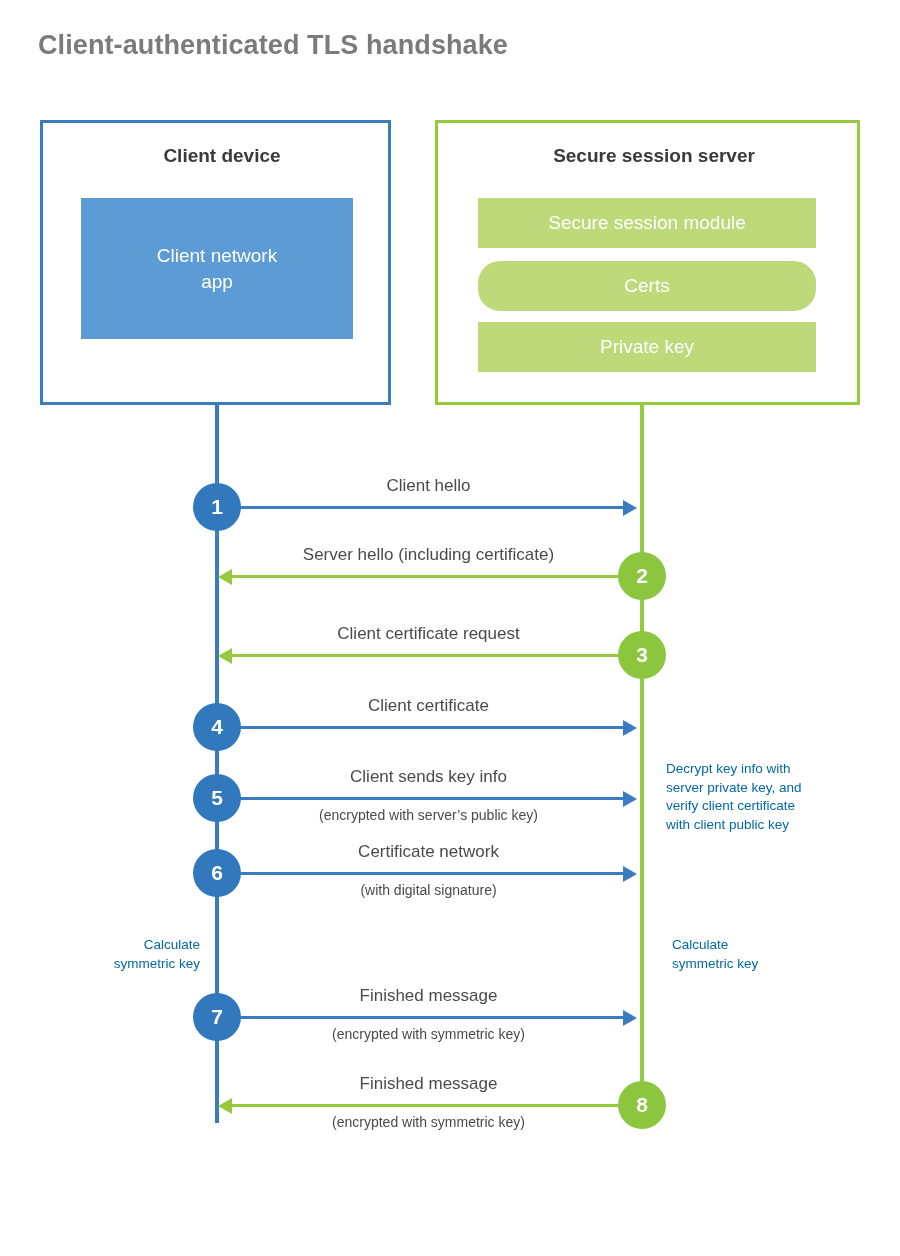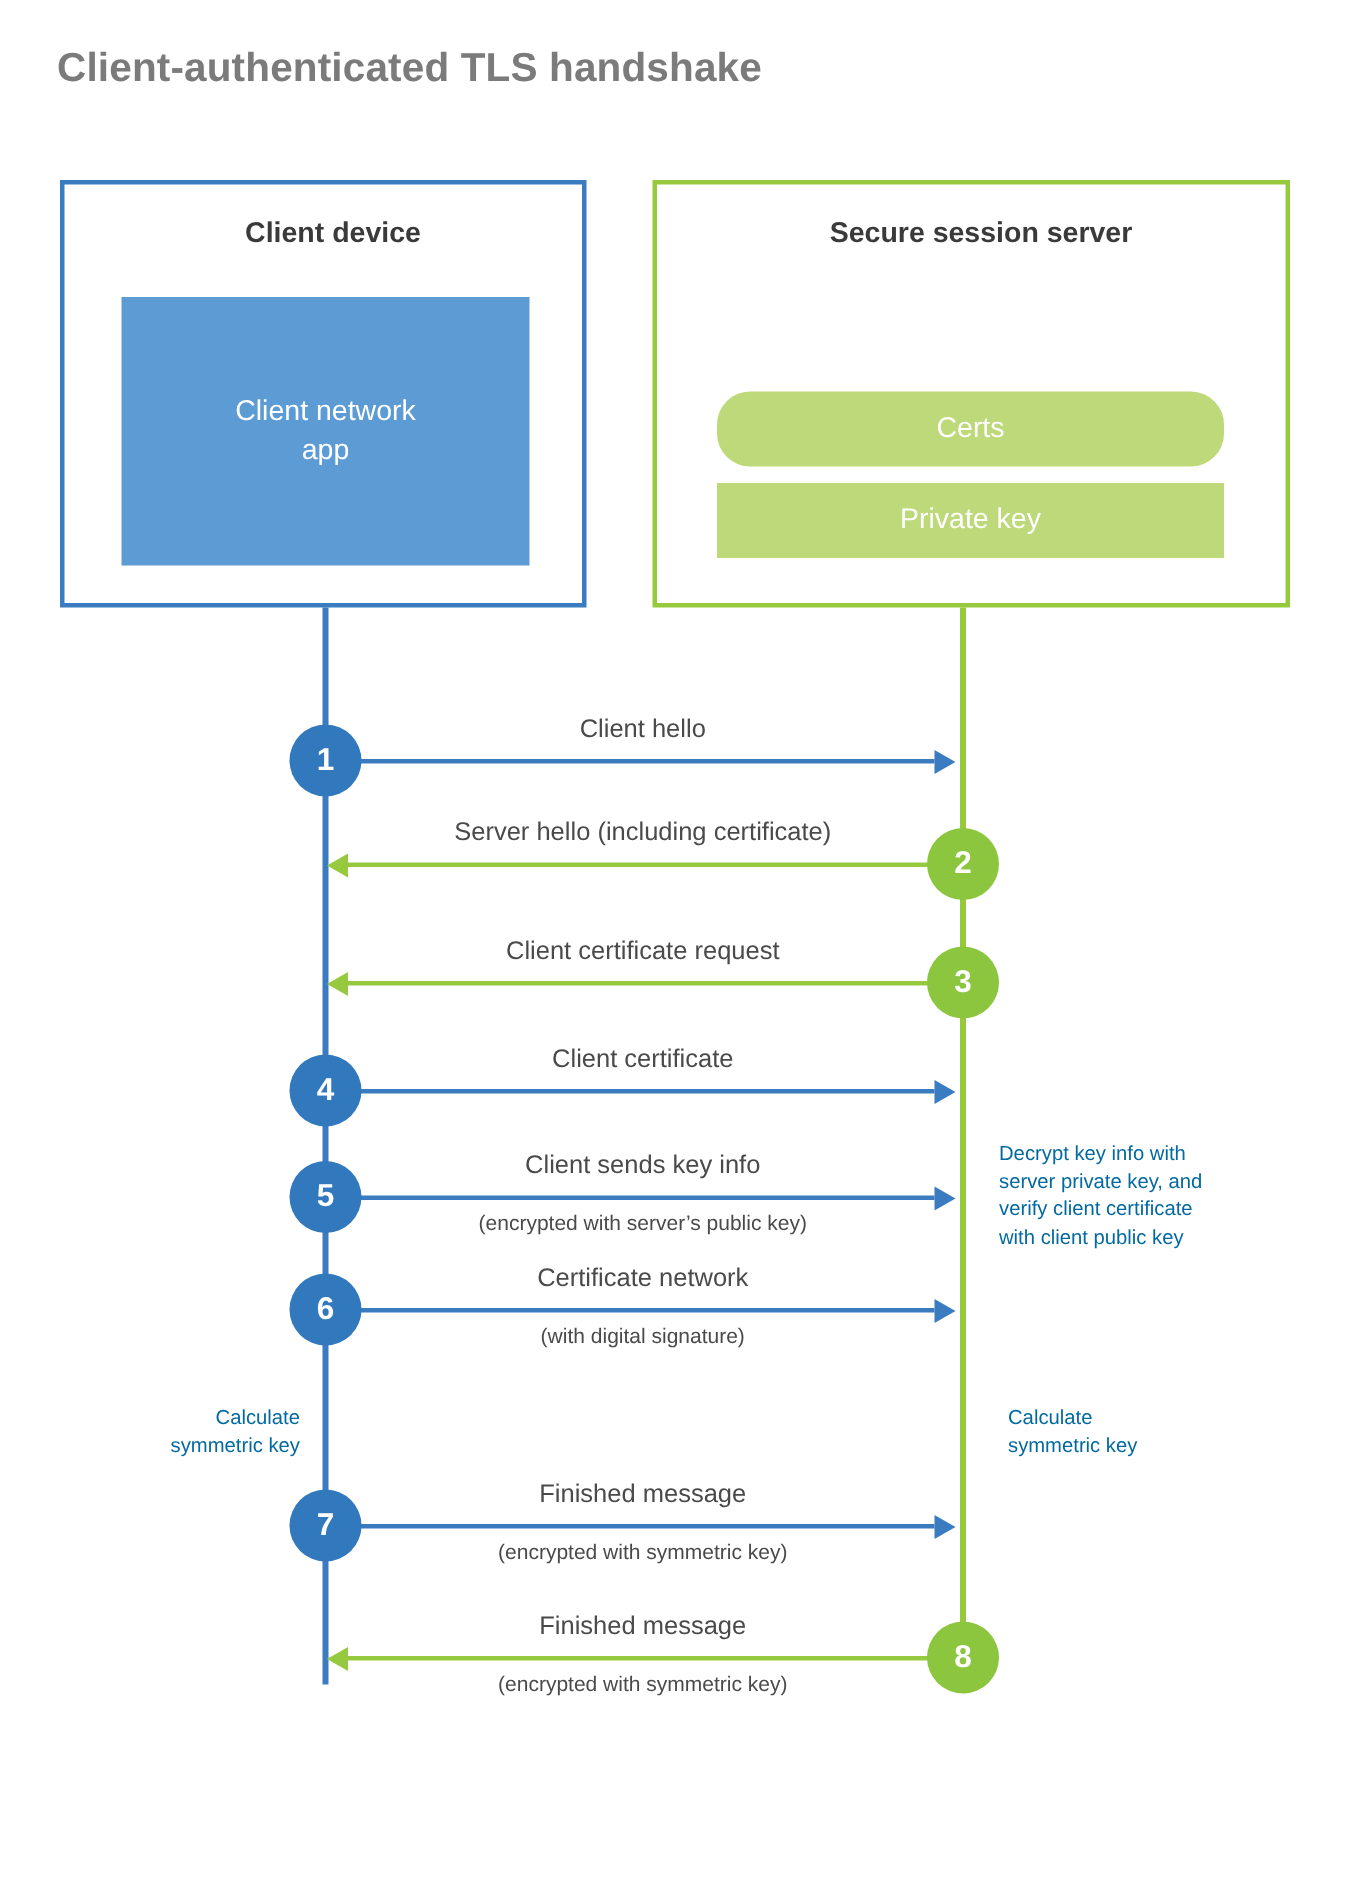--- a/index.html
+++ b/index.html
@@ -62,21 +62,21 @@
     color: #3a3a3a;
     padding-left: 13px;
   }
 
   
   #client-app {
     position: absolute;
     left: 38px;
     top: 75px;
     width: 272px;
-    height: 179px;
+    height: 141px;
     background: #5c9bd4;
     display: flex;
     align-items: center;
     justify-content: center;
   }
   #client-app .app-label {
     color: #ffffff;
     font-size: 19px;
     font-weight: 300;
     line-height: 1.35;
@@ -232,20 +232,23 @@
   <div id="client-box" class="actor-box">
     <div class="actor-title">Client device</div>
     <div id="client-app">
       <span class="app-label">Client network
 app</span>
     </div>
   </div>
 
   <div id="server-box" class="actor-box">
     <div class="actor-title">Secure session server</div>
+    <div id="server-bar-0" class="server-bar">
+      <span>Secure session module</span>
+    </div>
     <div id="server-bar-1" class="server-bar">
       <span>Certs</span>
     </div>
     <div id="server-bar-2" class="server-bar">
       <span>Private key</span>
     </div>
   </div>
 
   <div id="client-lifeline" class="lifeline"></div>
   <div id="server-lifeline" class="lifeline"></div>

